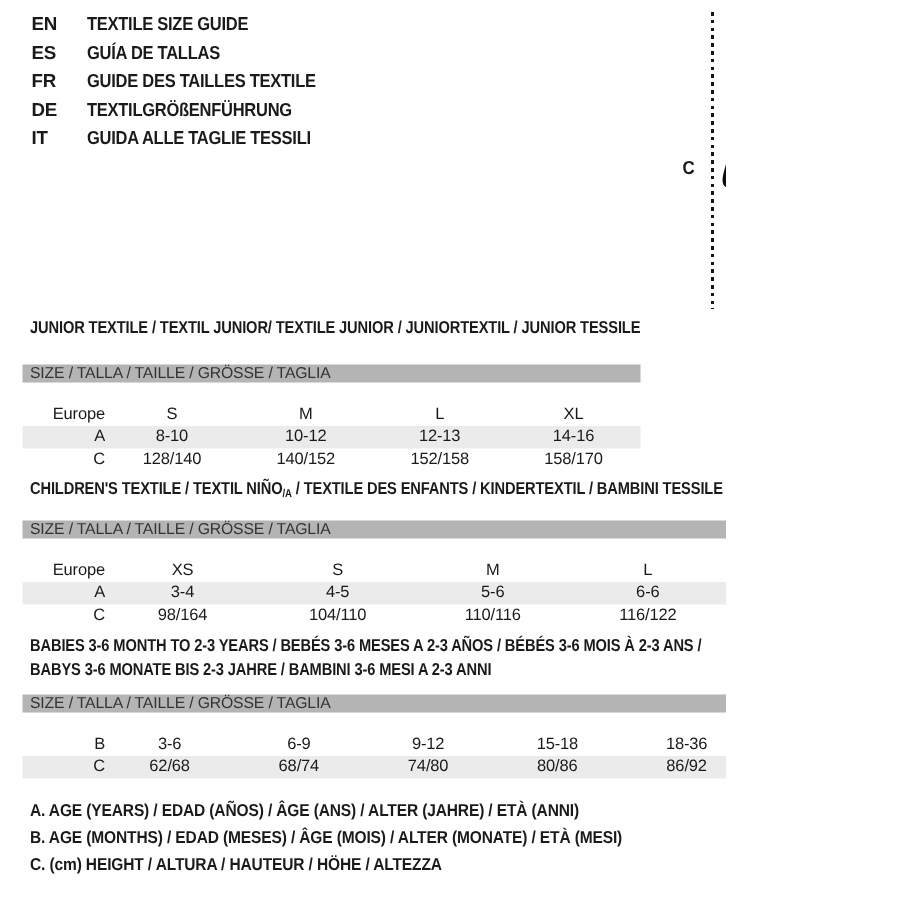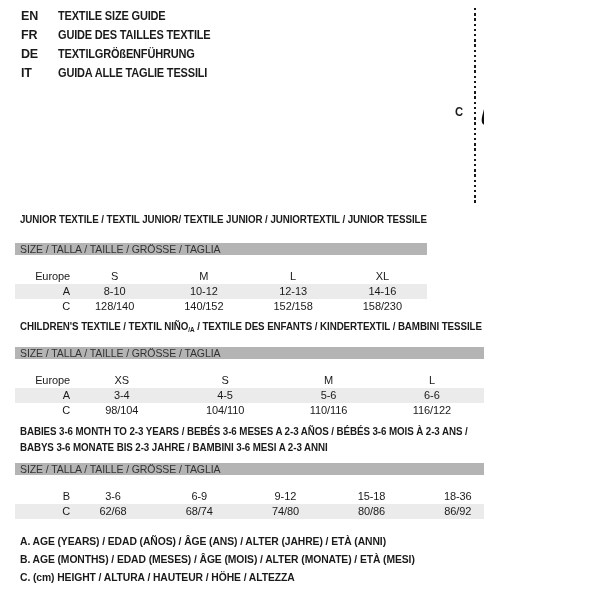--- a/index.html
+++ b/index.html
@@ -46,20 +46,24 @@
 <body>
 
 <div id="canvas">
 
   <div class="langs">
     <div class="lang-row">
       <span class="lang-code">EN</span>
       <span class="lang-label">TEXTILE SIZE GUIDE</span>
     </div>
     <div class="lang-row">
+      <span class="lang-code">ES</span>
+      <span class="lang-label">GUÍA DE TALLAS</span>
+    </div>
+    <div class="lang-row">
       <span class="lang-code">FR</span>
       <span class="lang-label">GUIDE DES TAILLES TEXTILE</span>
     </div>
     <div class="lang-row">
       <span class="lang-code">DE</span>
       <span class="lang-label">TEXTILGRÖßENFÜHRUNG</span>
     </div>
     <div class="lang-row">
       <span class="lang-code">IT</span>
       <span class="lang-label">GUIDA ALLE TAGLIE TESSILI</span>
@@ -97,21 +101,21 @@
       <span class="cell">8-10</span>
       <span class="cell">10-12</span>
       <span class="cell">12-13</span>
       <span class="cell">14-16</span>
     </div>
     <div class="tbl-row cols4">
       <span class="cell lbl">C</span>
       <span class="cell">128/140</span>
       <span class="cell">140/152</span>
       <span class="cell">152/158</span>
-      <span class="cell">158/230</span>
+      <span class="cell">158/170</span>
     </div>
   </div>
 
   <div class="tbl-title" style="top:320px">
     <span>CHILDREN'S TEXTILE / TEXTIL NIÑO</span><span class="sub">/A</span><span> / TEXTILE DES ENFANTS / KINDERTEXTIL / BAMBINI TESSILE</span>
   </div>
   <div class="tbl" style="top:347px; width:572px">
     <div class="tbl-bar">SIZE / TALLA / TAILLE / GRÖSSE / TAGLIA</div>
     <div class="tbl-row first cols5">
       <span class="cell lbl">Europe</span>
@@ -124,21 +128,21 @@
     <div class="tbl-row shaded cols5">
       <span class="cell lbl">A</span>
       <span class="cell">3-4</span>
       <span class="cell">4-5</span>
       <span class="cell">5-6</span>
       <span class="cell">6-6</span>
       <span class="cell">7-8</span>
     </div>
     <div class="tbl-row cols5">
       <span class="cell lbl">C</span>
-      <span class="cell">98/104</span>
+      <span class="cell">98/164</span>
       <span class="cell">104/110</span>
       <span class="cell">110/116</span>
       <span class="cell">116/122</span>
       <span class="cell">122/128</span>
     </div>
   </div>
 
   <div class="tbl-title" style="top:425px">BABIES 3-6 MONTH TO 2-3 YEARS / BEBÉS 3-6 MESES A 2-3 AÑOS / BÉBÉS 3-6 MOIS À 2-3 ANS /</div>
   <div class="tbl-title" style="top:441px">BABYS 3-6 MONATE BIS 2-3 JAHRE / BAMBINI 3-6 MESI A 2-3 ANNI</div>
   <div class="tbl" style="top:463px; width:572px">

